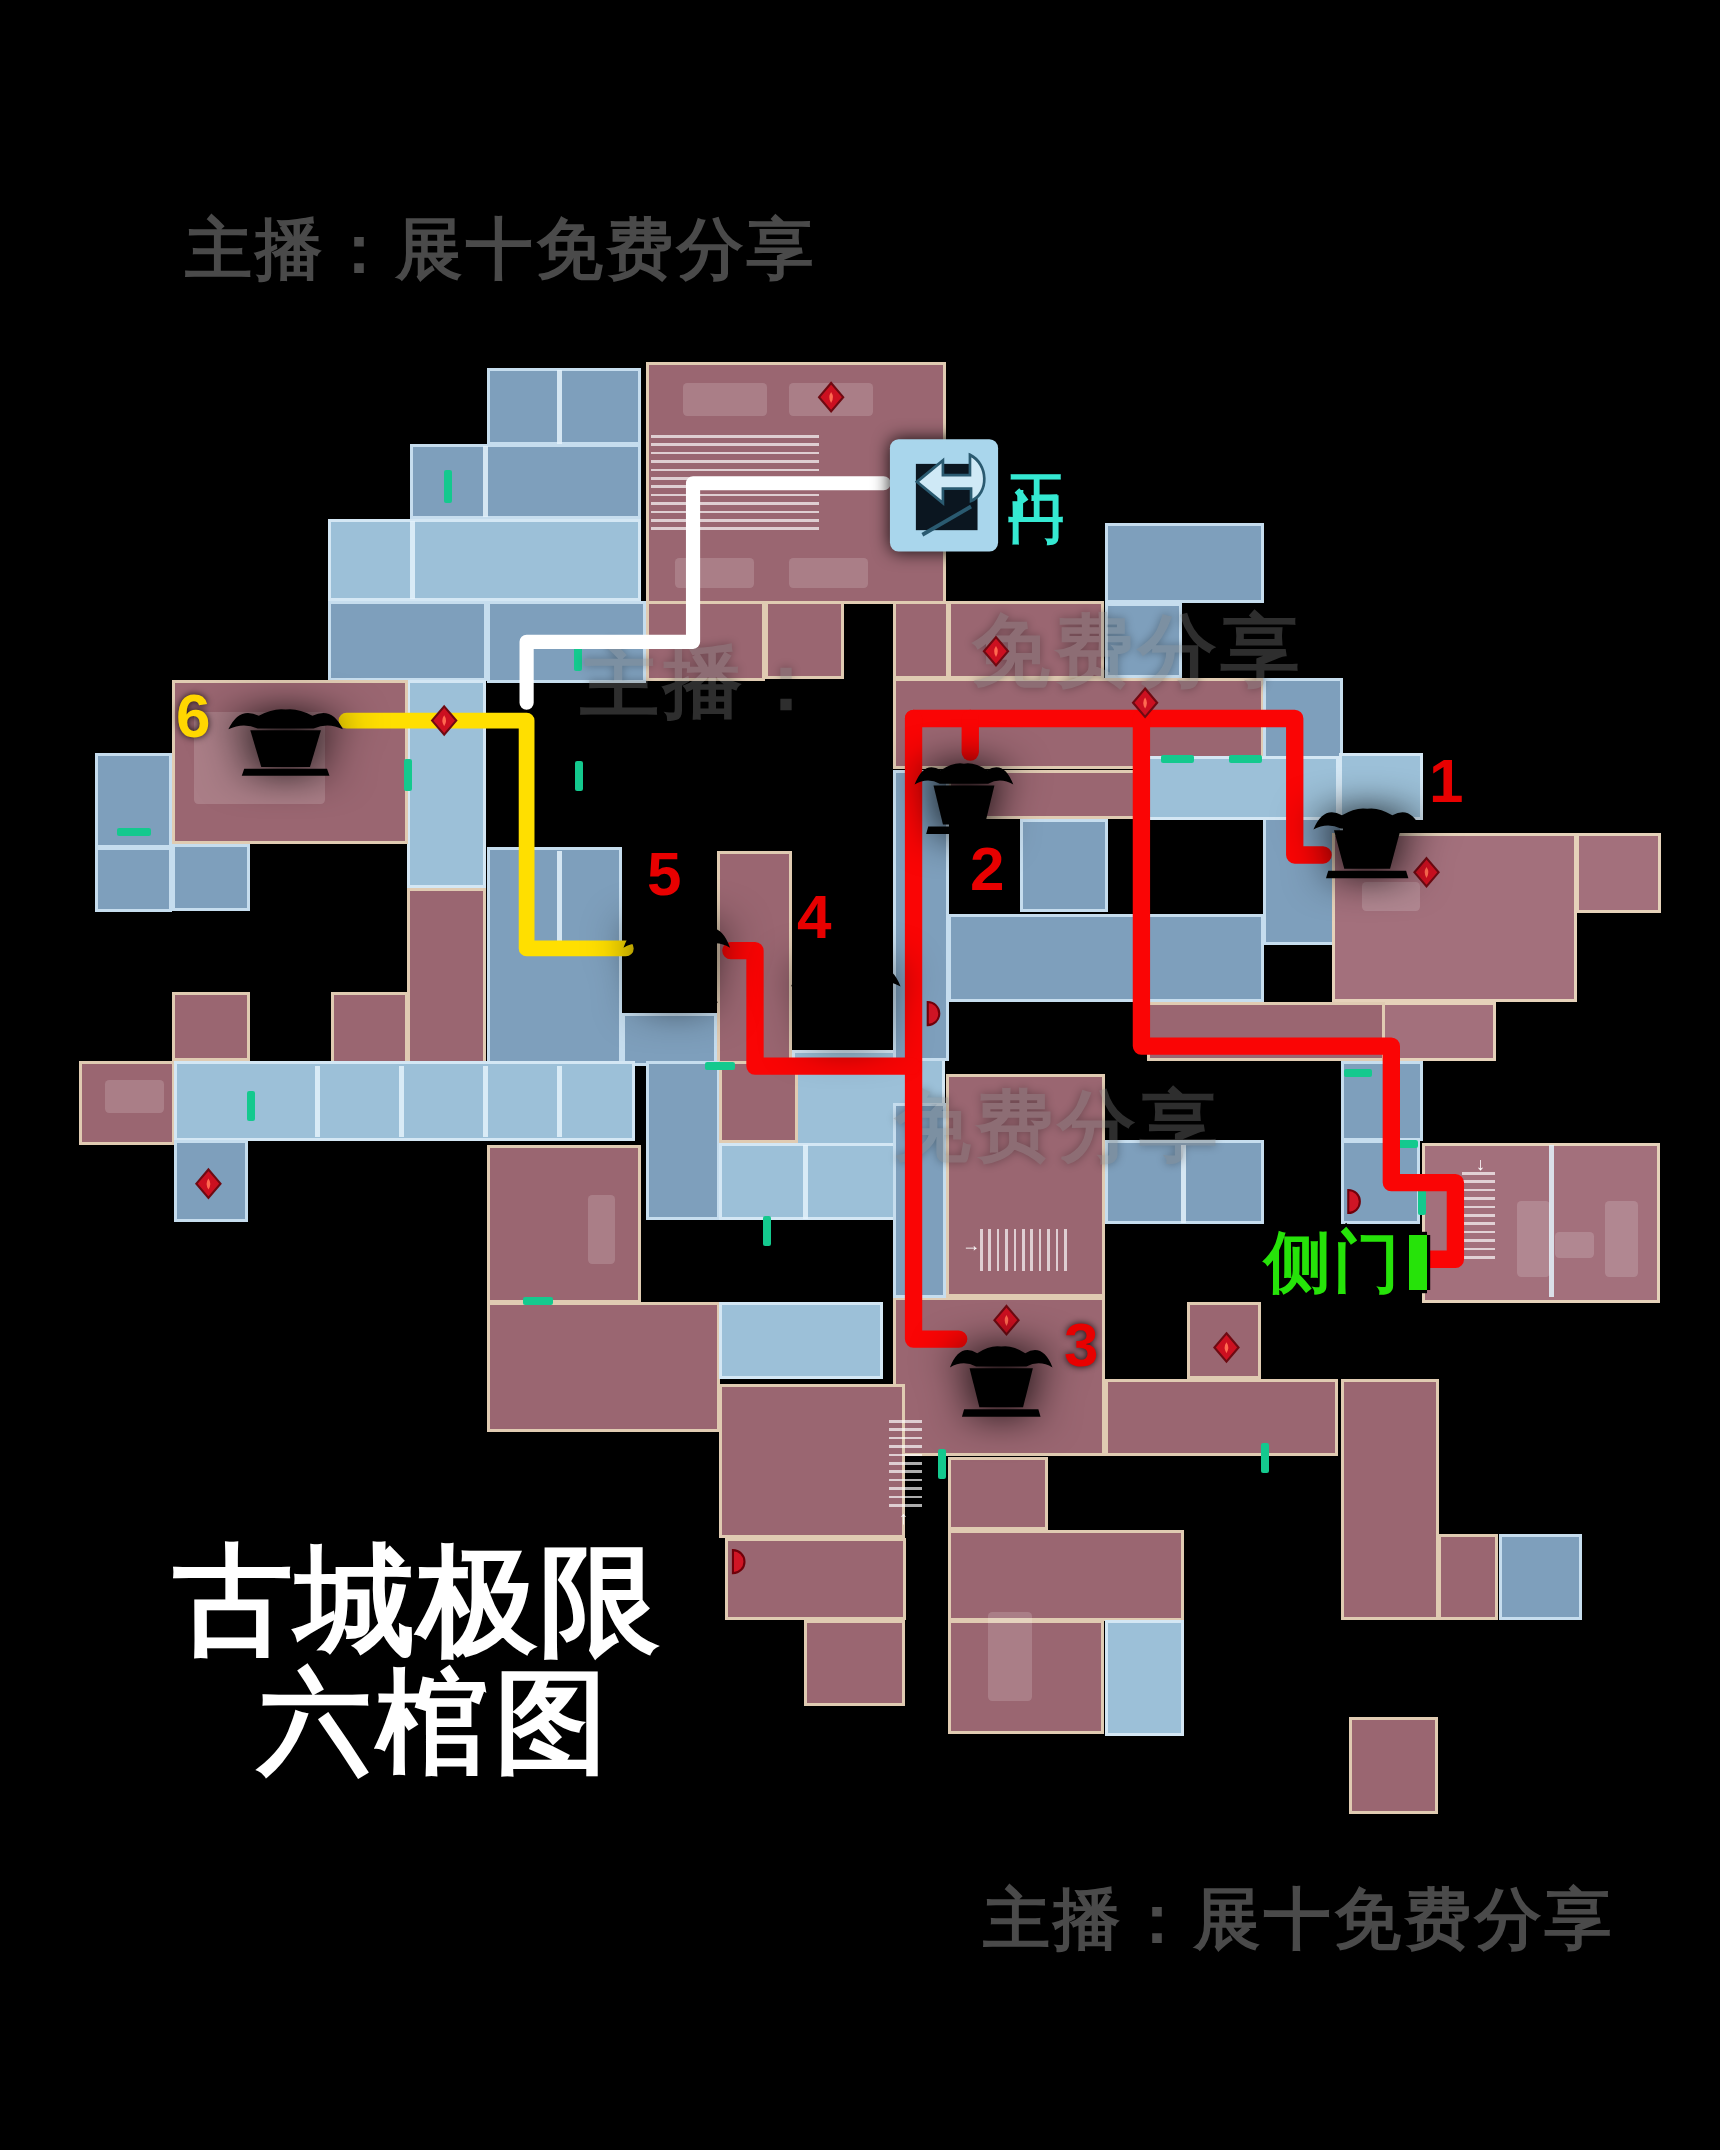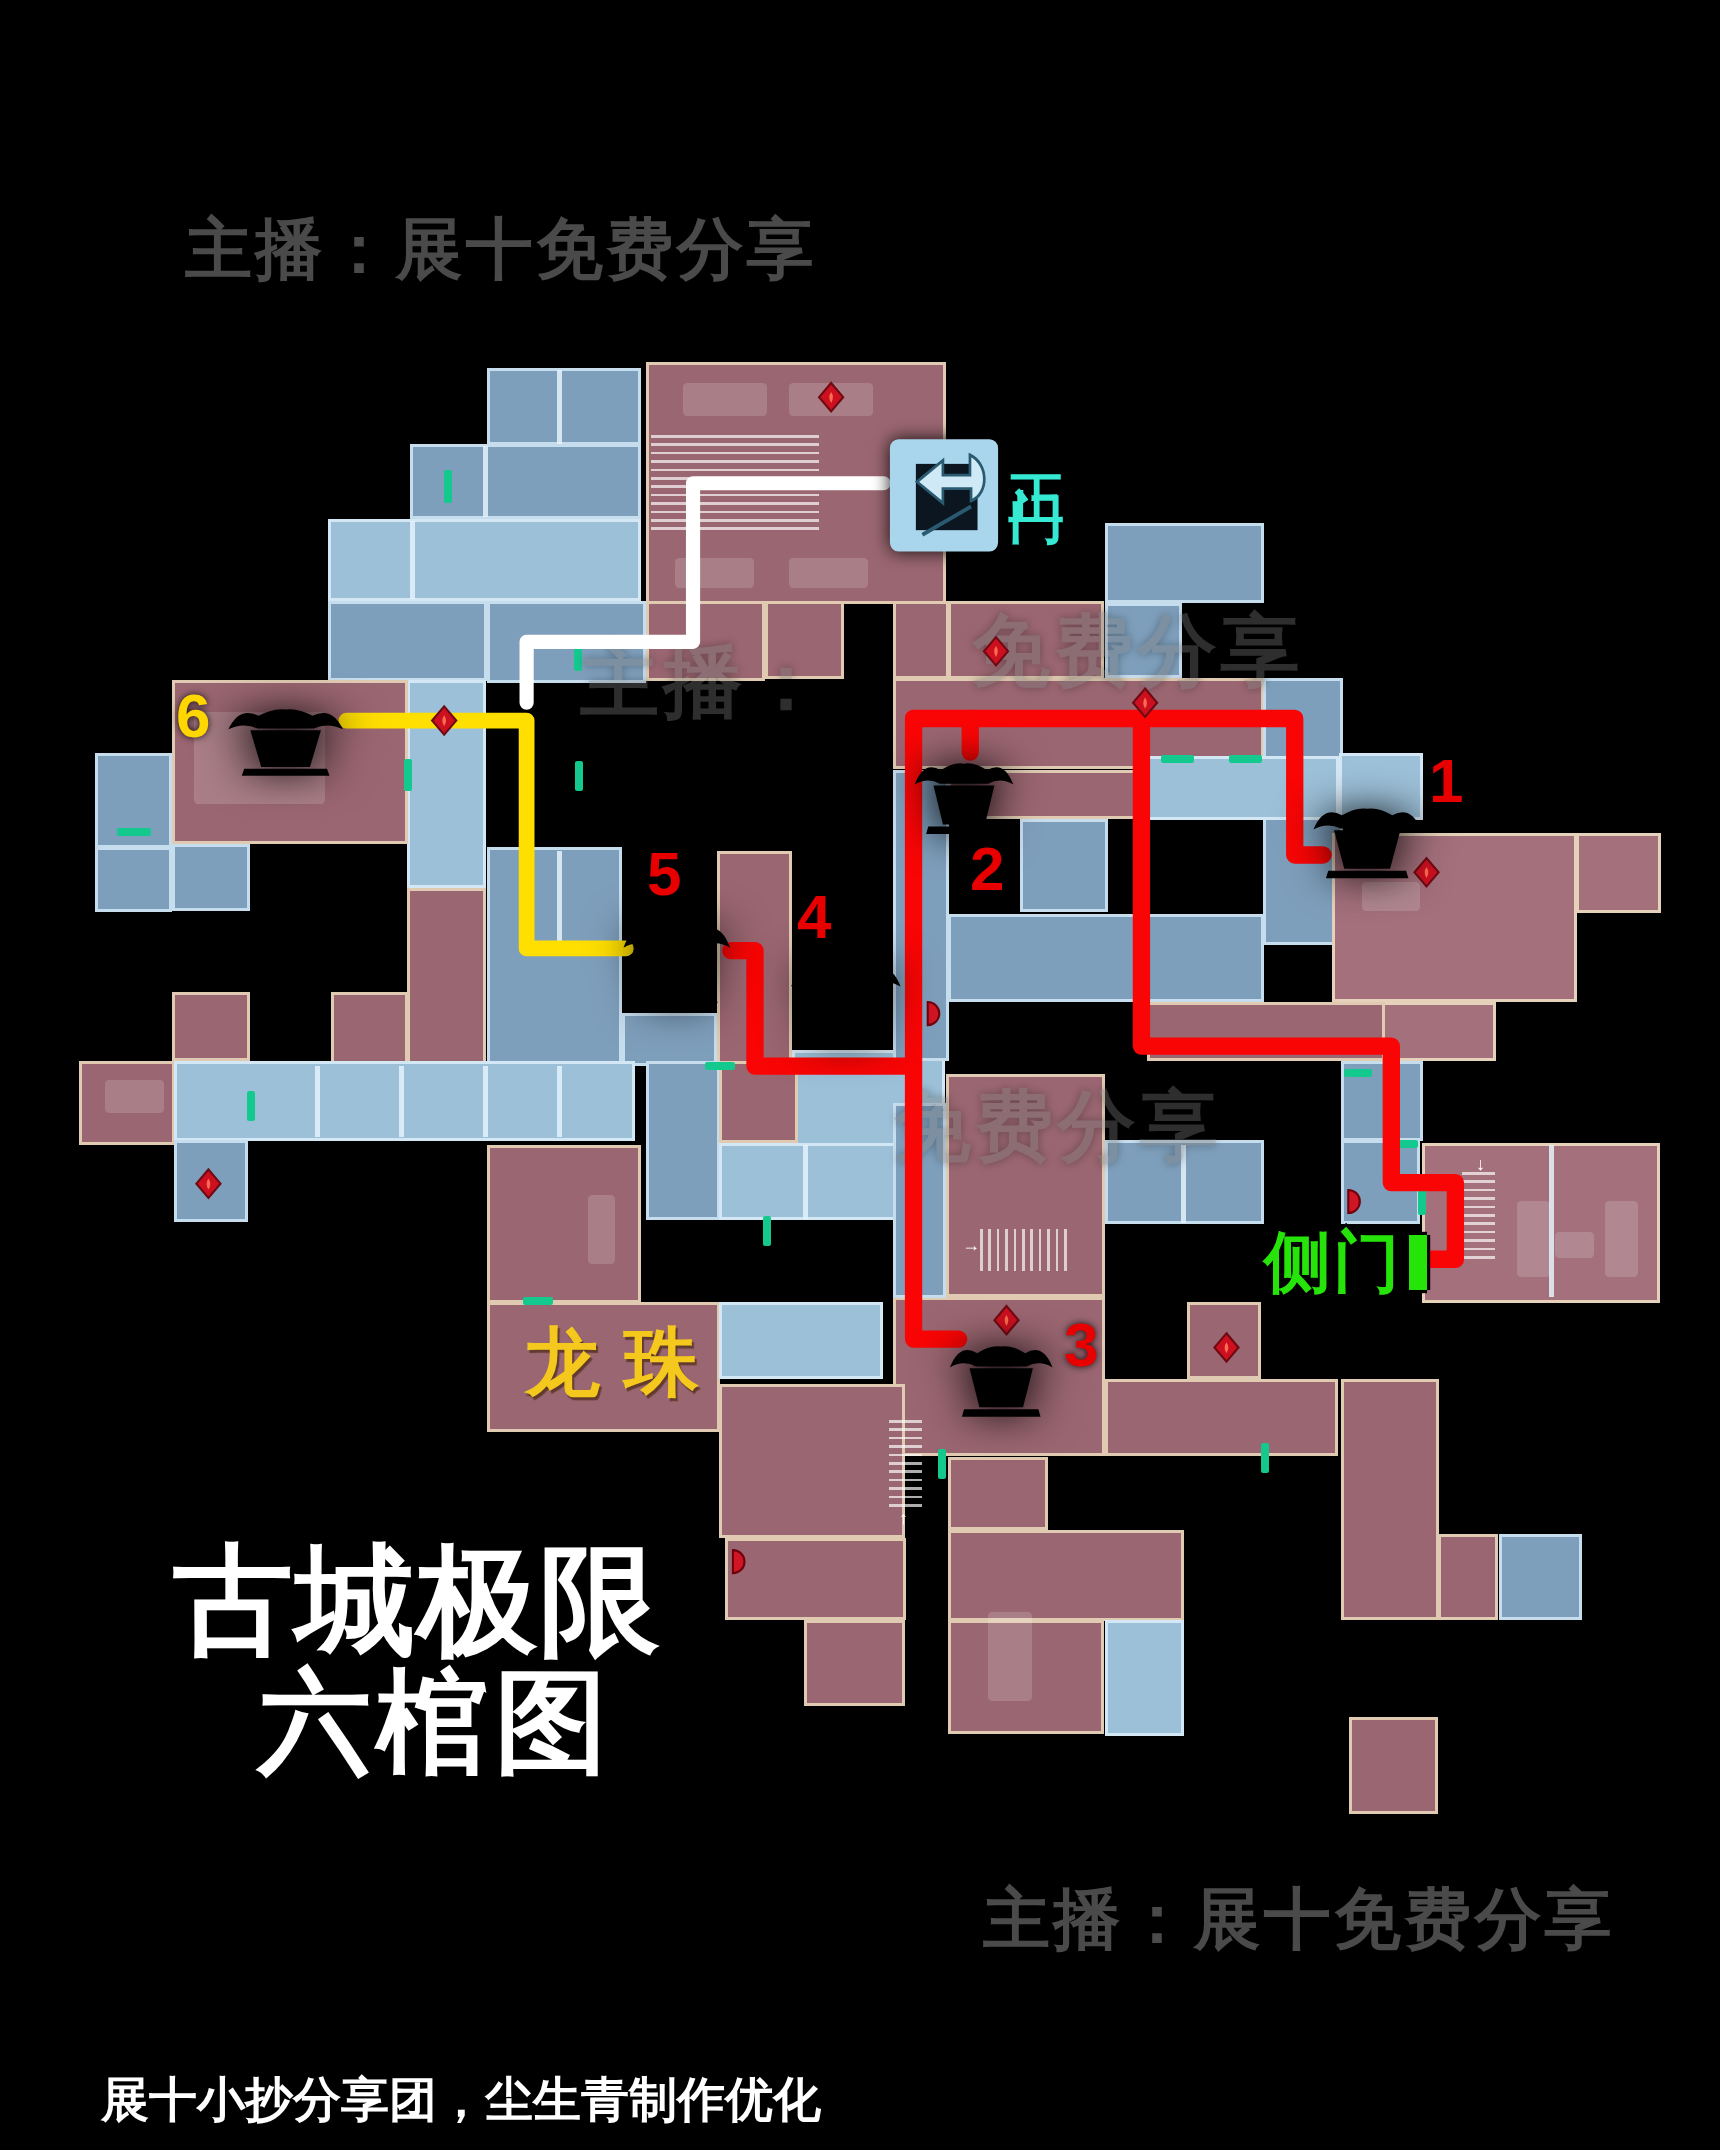--- a/index.html
+++ b/index.html
@@ -57,23 +57,21 @@
         <path d="M24,84 L19,93 M76,84 L81,93" class="cf-feet"></path>
       </g>
     </defs>
   </svg>
 
   <div class="lbl streamer-top">主播：展十免费分享</div>
   <div class="lbl title1">古城极限</div>
   <div class="lbl title2">六棺图</div>
   <div class="lbl main-gate">正门</div>
   <div class="lbl side-gate">侧门</div>
-  <div class="lbl dragon-pearl">龙珠</div>
   <div class="lbl streamer-bottom">主播：展十免费分享</div>
-  <div class="lbl credit">展十小抄分享团，尘生青制作优化</div>
 <div class="room b" style="left: 487px; top: 368px; width: 154px; height: 77px;"></div>
     <div class="room b" style="left: 410px; top: 444px; width: 231px; height: 75px;"></div>
     <div class="room bl" style="left: 328px; top: 519px; width: 313px; height: 82px;"></div>
     <div class="room b" style="left: 328px; top: 601px; width: 159px; height: 80px;"></div>
     <div class="room b" style="left: 487px; top: 601px; width: 159px; height: 82px;"></div>
     <div class="room m" style="left: 646px; top: 362px; width: 300px; height: 242px;"></div>
     <div class="room m" style="left: 646px; top: 601px; width: 119px; height: 80px;"></div>
     <div class="room m" style="left: 765px; top: 601px; width: 79px; height: 78px;"></div>
     <div class="room bl" style="left: 407px; top: 680px; width: 79px; height: 208px;"></div>
     <div class="room m" style="left: 172px; top: 680px; width: 236px; height: 164px;"></div>

